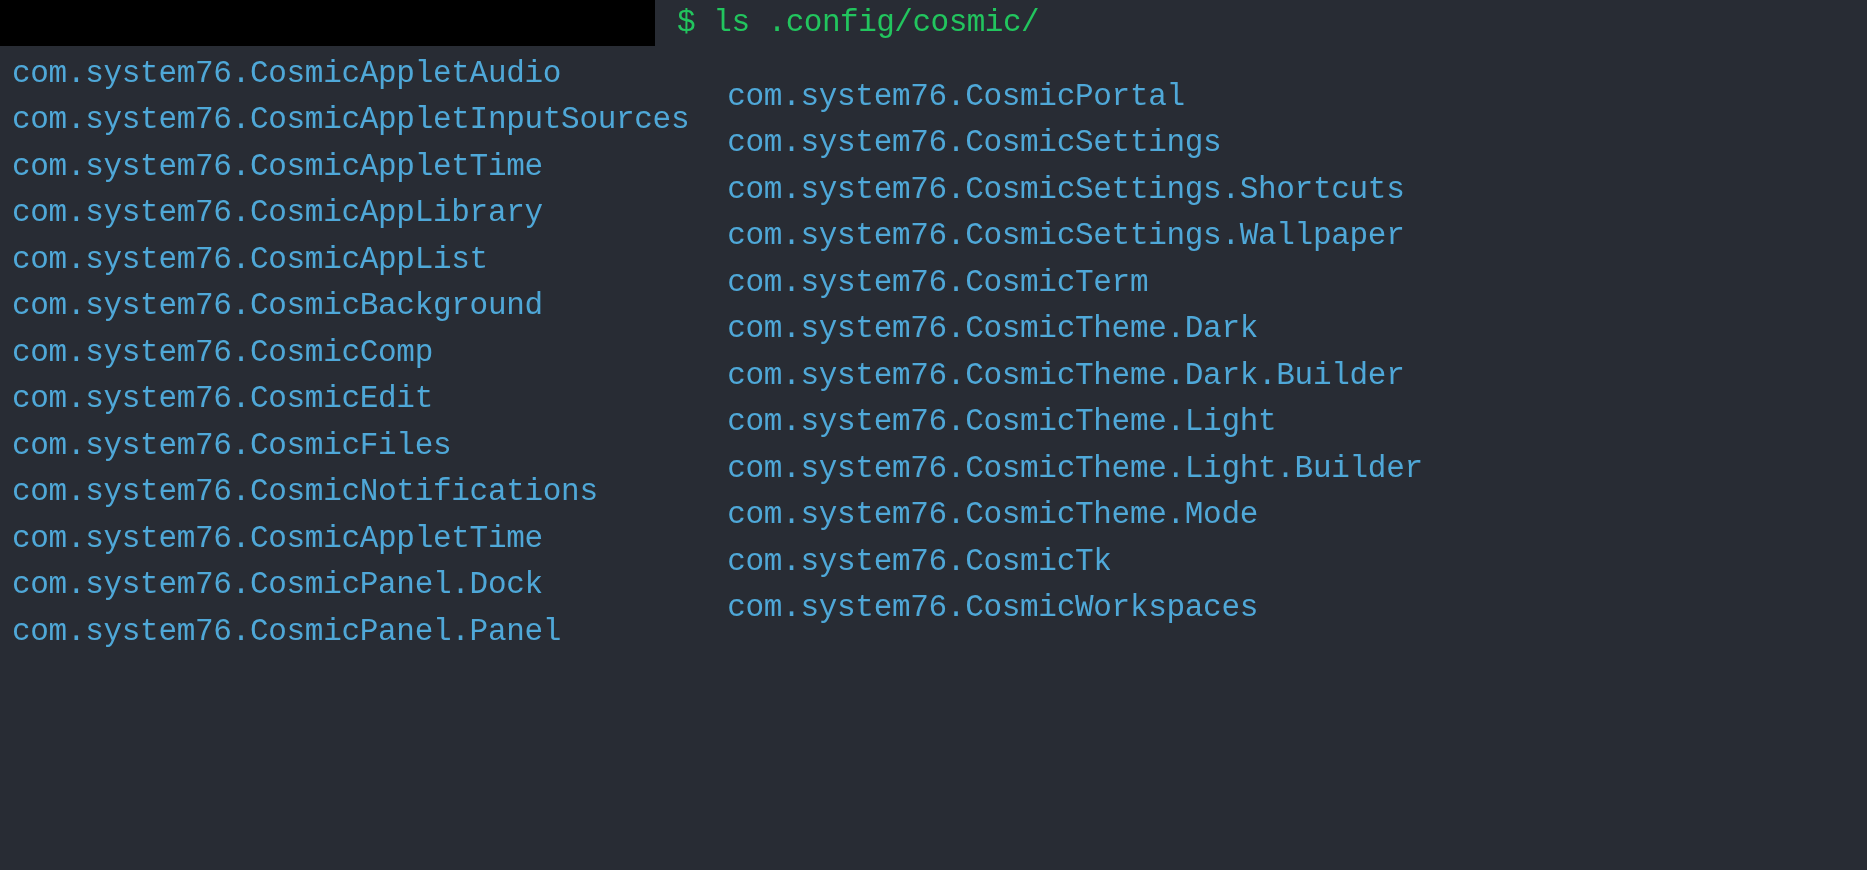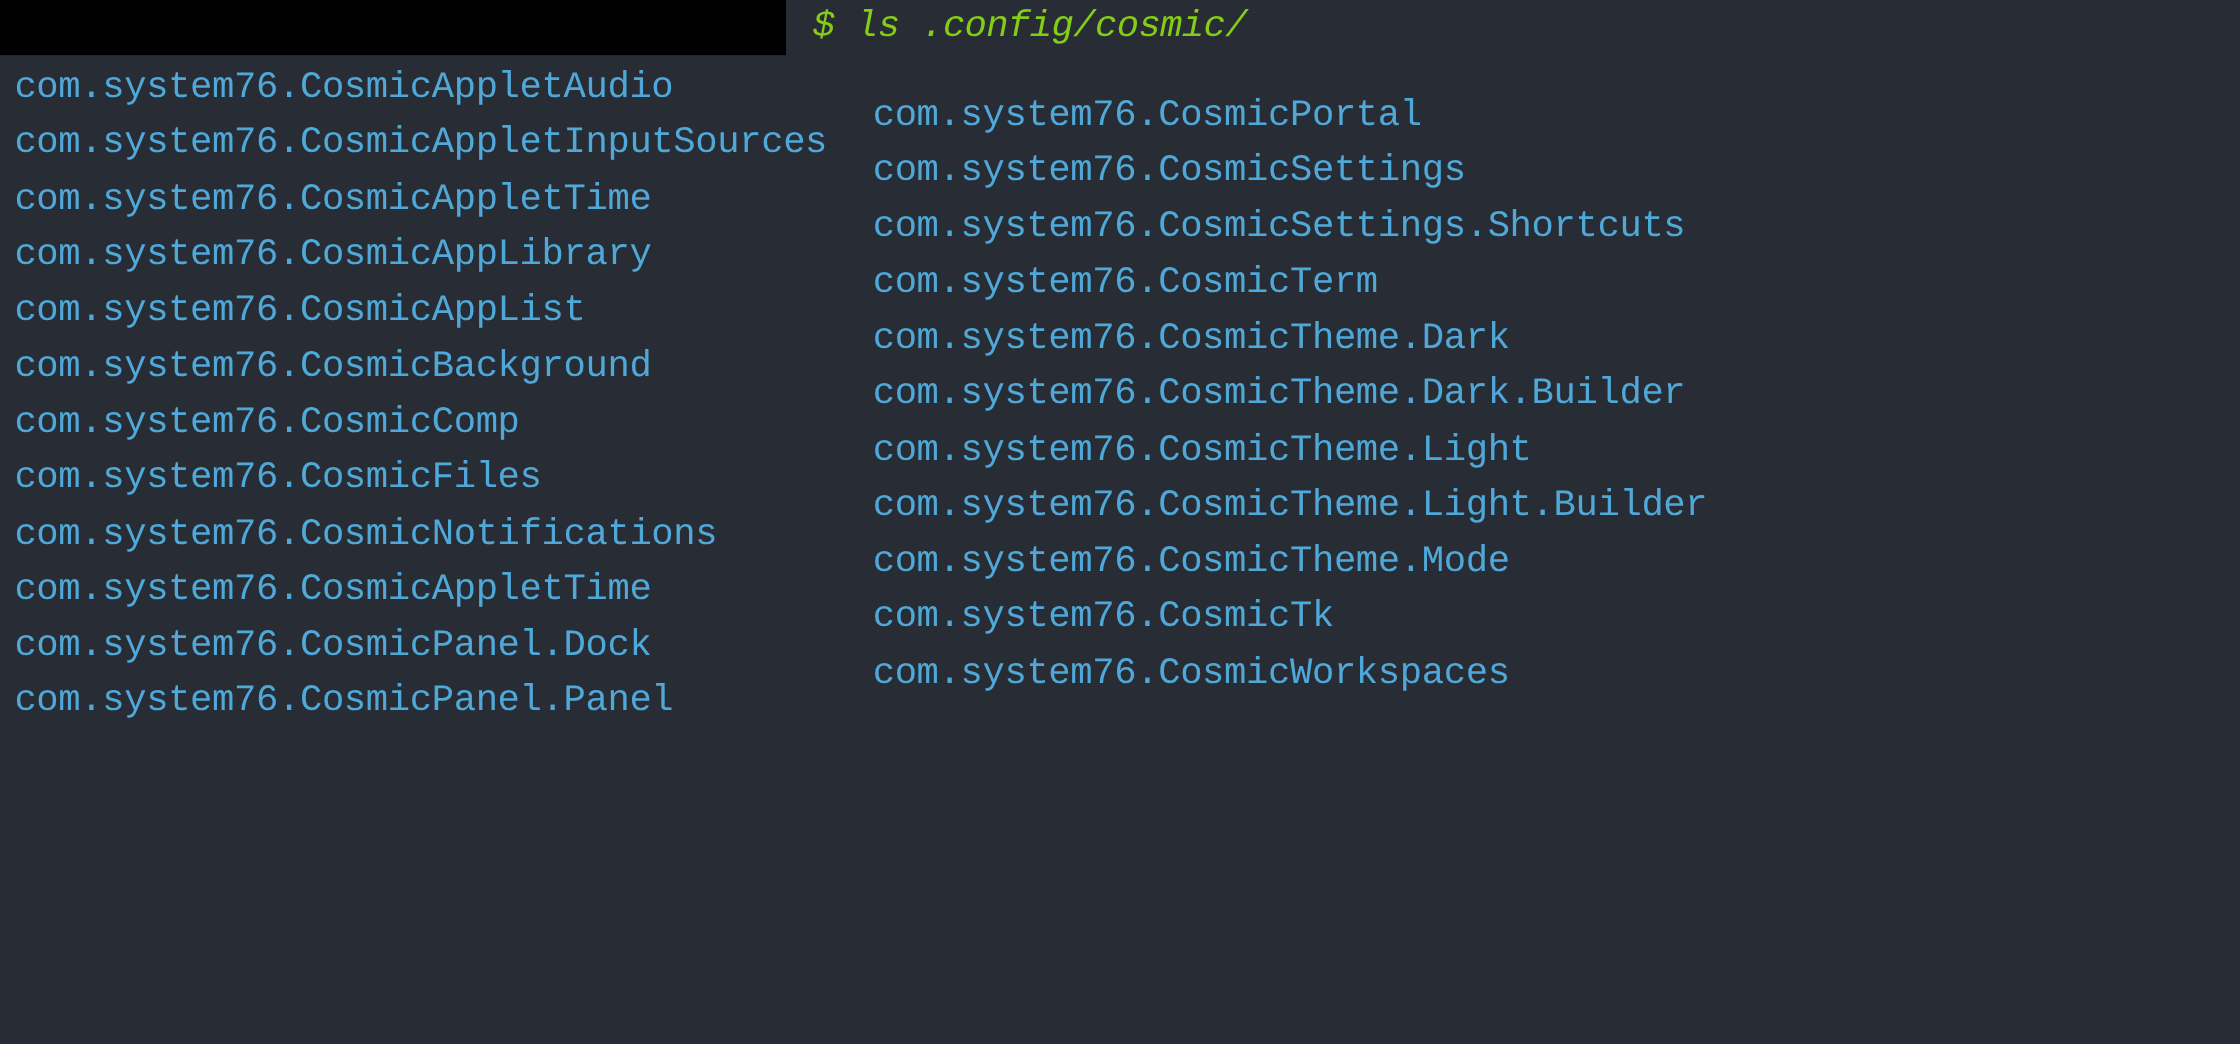--- a/index.html
+++ b/index.html
@@ -30,24 +30,23 @@
       margin-bottom: 4px;
     }
     .prompt-redacted {
       background-color: #000000;
       width: 655px;
       height: 46px;
       display: inline-block;
       flex-shrink: 0;
     }
     .prompt-text {
-      color: #84cc16;
+      color: #22c55e;
       white-space: pre;
       margin-left: 4px;
-      font-style: italic;
     }
     .ls-output {
       display: flex;
       gap: 38px;
       padding-left: 12px;
     }
     .ls-column {
       display: flex;
       flex-direction: column;
       justify-content: center;
@@ -70,30 +69,32 @@
   </div>
   <div class="ls-output">
     <div class="ls-column">
       <span class="ls-entry">com.system76.CosmicAppletAudio</span>
       <span class="ls-entry">com.system76.CosmicAppletInputSources</span>
       <span class="ls-entry">com.system76.CosmicAppletTime</span>
       <span class="ls-entry">com.system76.CosmicAppLibrary</span>
       <span class="ls-entry">com.system76.CosmicAppList</span>
       <span class="ls-entry">com.system76.CosmicBackground</span>
       <span class="ls-entry">com.system76.CosmicComp</span>
+      <span class="ls-entry">com.system76.CosmicEdit</span>
       <span class="ls-entry">com.system76.CosmicFiles</span>
       <span class="ls-entry">com.system76.CosmicNotifications</span>
       <span class="ls-entry">com.system76.CosmicAppletTime</span>
       <span class="ls-entry">com.system76.CosmicPanel.Dock</span>
       <span class="ls-entry">com.system76.CosmicPanel.Panel</span>
     </div>
     <div class="ls-column">
       <span class="ls-entry">com.system76.CosmicPortal</span>
       <span class="ls-entry">com.system76.CosmicSettings</span>
       <span class="ls-entry">com.system76.CosmicSettings.Shortcuts</span>
+      <span class="ls-entry">com.system76.CosmicSettings.Wallpaper</span>
       <span class="ls-entry">com.system76.CosmicTerm</span>
       <span class="ls-entry">com.system76.CosmicTheme.Dark</span>
       <span class="ls-entry">com.system76.CosmicTheme.Dark.Builder</span>
       <span class="ls-entry">com.system76.CosmicTheme.Light</span>
       <span class="ls-entry">com.system76.CosmicTheme.Light.Builder</span>
       <span class="ls-entry">com.system76.CosmicTheme.Mode</span>
       <span class="ls-entry">com.system76.CosmicTk</span>
       <span class="ls-entry">com.system76.CosmicWorkspaces</span>
     </div>
   </div>

